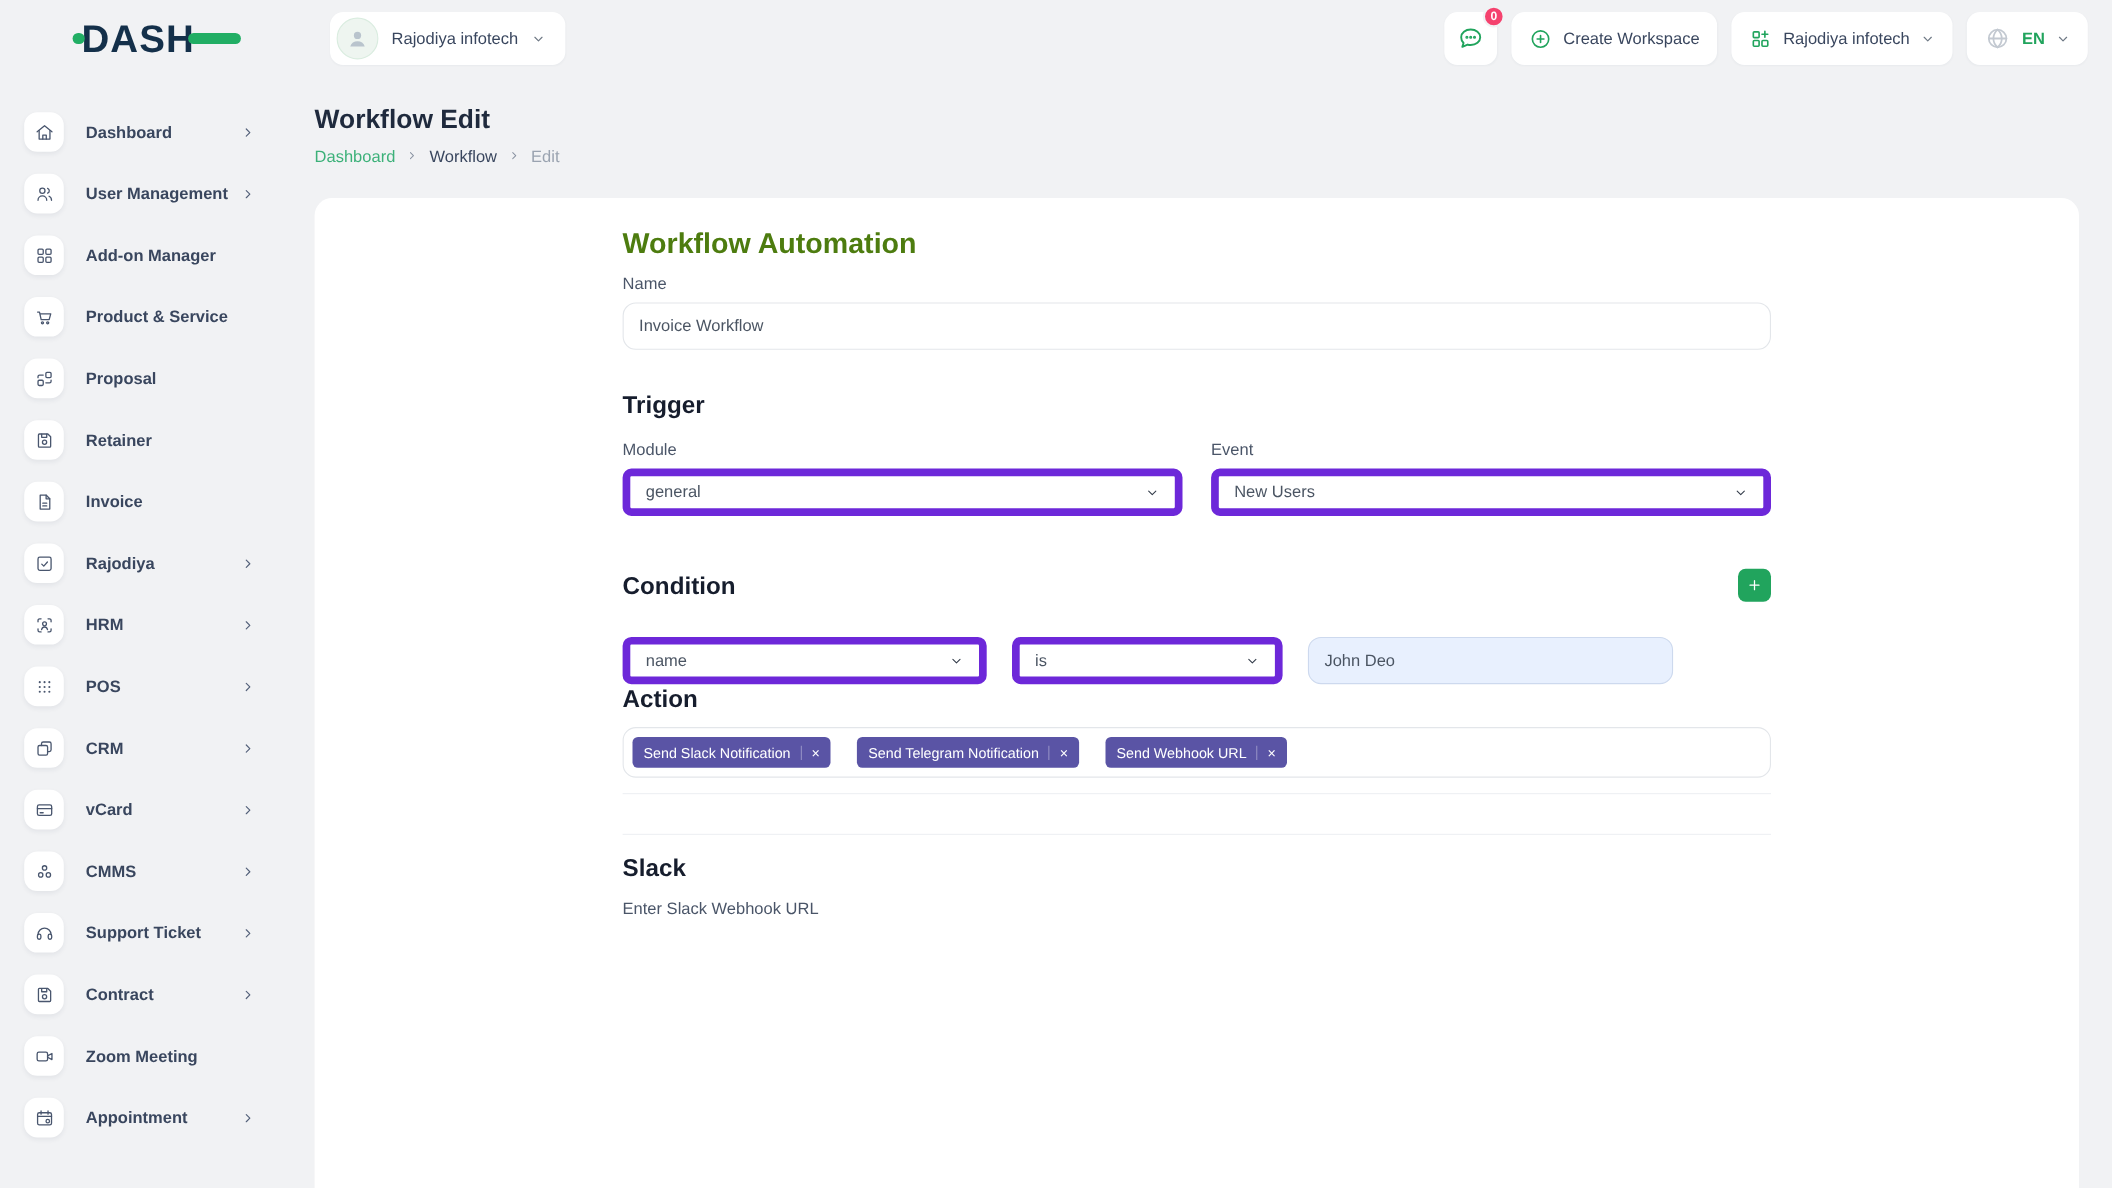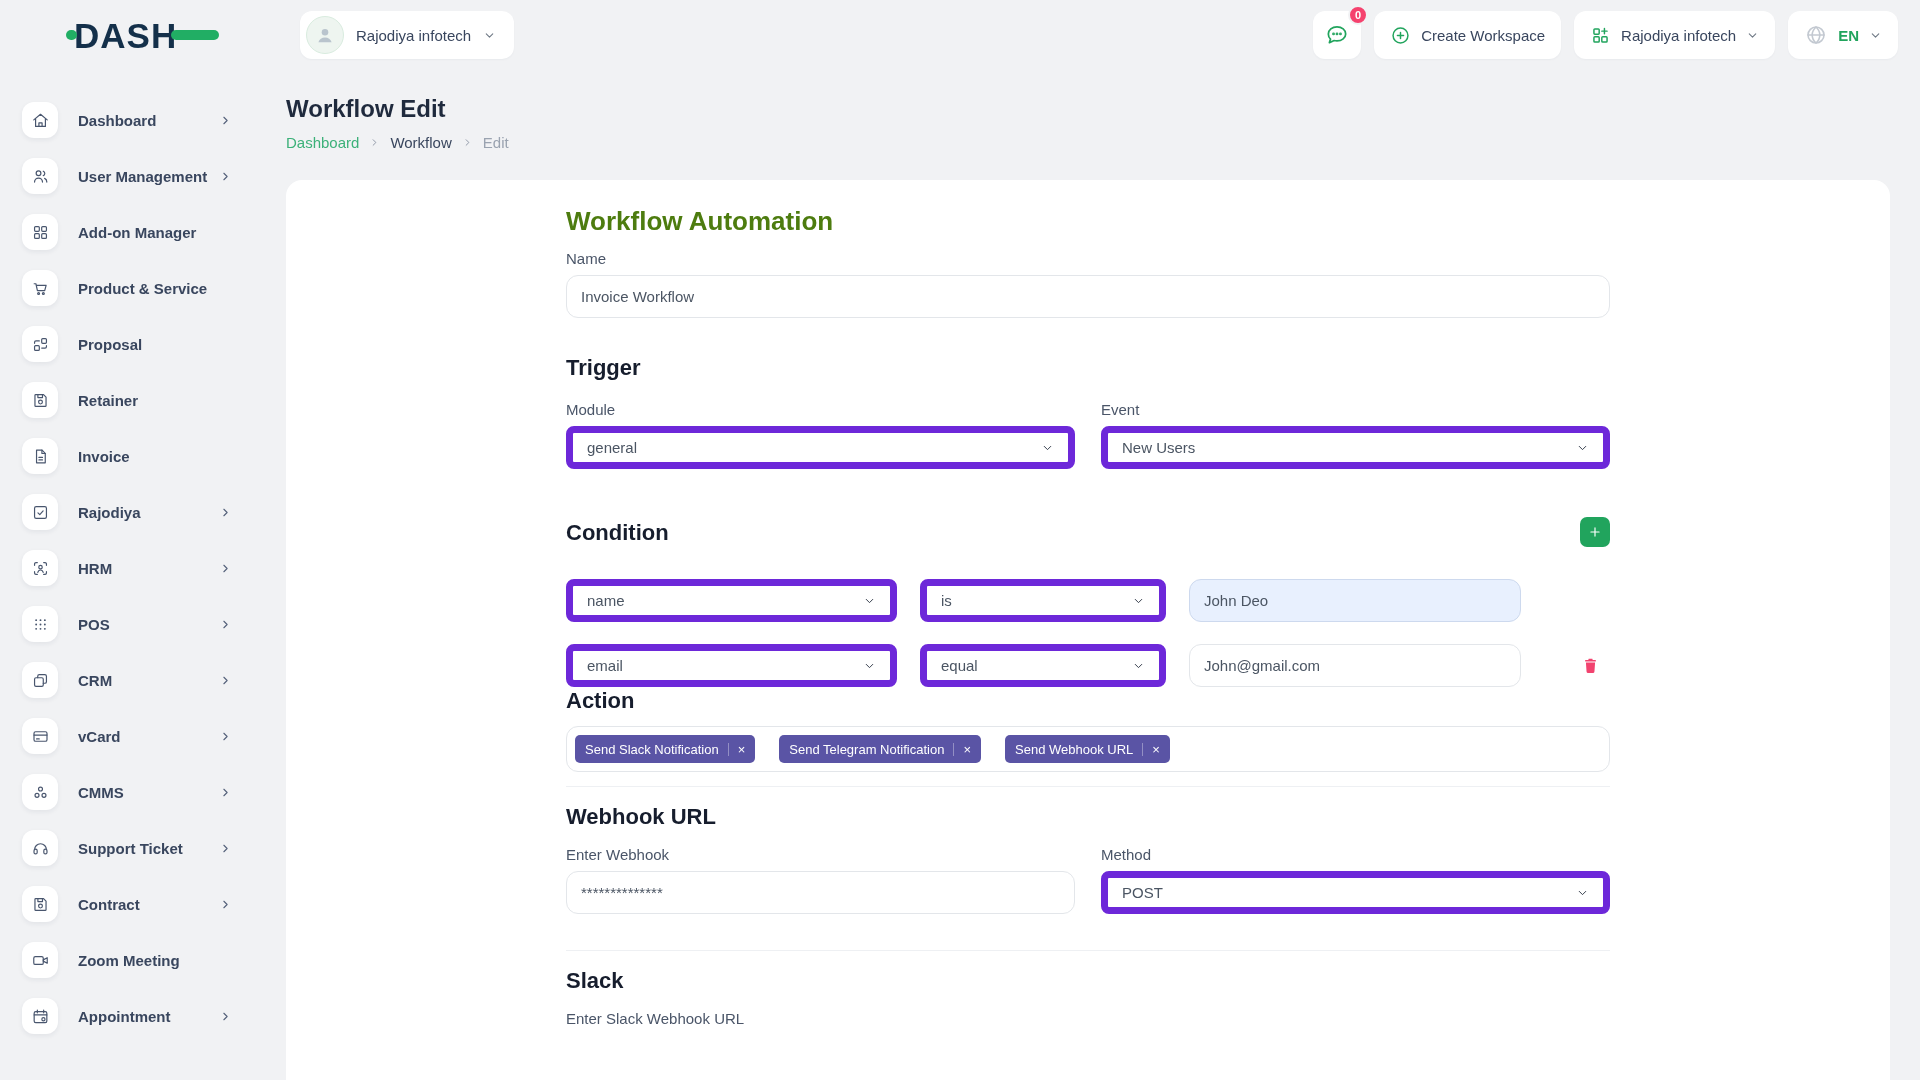--- a/index.html
+++ b/index.html
@@ -481,81 +481,34 @@
       <span>is</span>
       <span class="sel-chevron">
                     <svg viewBox="0 0 24 24">
                       <path d="M6 9l6 6 6-6"></path>
                     </svg>
                   </span>
     </div>
     <input class="text-input cond-val autofill" type="text" value="John Deo" style="">
     <span class="cond-del"></span>
   </div>
-  <div class="cond-row">
-    <div class="selectbox cond-field">
-      <span>email</span>
-      <span class="sel-chevron">
-                    <svg viewBox="0 0 24 24">
-                      <path d="M6 9l6 6 6-6"></path>
-                    </svg>
-                  </span>
-    </div>
-    <div class="selectbox cond-op">
-      <span>equal</span>
-      <span class="sel-chevron">
-                    <svg viewBox="0 0 24 24">
-                      <path d="M6 9l6 6 6-6"></path>
-                    </svg>
-                  </span>
-    </div>
-    <input class="text-input cond-val" type="text" value="John@gmail.com" style="">
-    <span class="cond-del">
-                  <button class="trash-btn">
-                    <svg viewBox="0 0 24 24">
-                      <path fill="#f2436f" d="M9.7 3.4h4.6l.5 1.7h3.9V7H5.3V5.1h3.9z"></path>
-                      <path fill="#f2436f" d="M6.2 8.3h11.6l-.8 11.2a2 2 0 01-2 1.9H9a2 2 0 01-2-1.9z"></path>
-                    </svg>
-                  </button>
-                </span>
-  </div>
             </div>
         </div>
 
         <div class="action-section">
           <h3 class="section-heading">Action</h3>
           <div class="action-box" id="action-box">
   <span class="tag">Send Slack Notification<span class="tag-x">×</span></span>
   <span class="tag">Send Telegram Notification<span class="tag-x">×</span></span>
   <span class="tag">Send Webhook URL<span class="tag-x">×</span></span>
             </div>
         </div>
 
         <hr class="divider div-webhook">
 
-        <div>
-          <h3 class="section-heading sub-section-heading">Webhook URL</h3>
-          <div class="two-col webhook-cols">
-            <div>
-              <label class="field-label">Enter Webhook</label>
-              <input class="text-input" type="text" value="**************" style="">
-            </div>
-            <div>
-              <label class="field-label">Method</label>
-              <div class="selectbox">
-                <span>POST</span>
-                <span class="sel-chevron">
-                    <svg viewBox="0 0 24 24">
-                      <path d="M6 9l6 6 6-6"></path>
-                    </svg>
-                  </span>
-              </div>
-            </div>
-          </div>
-        </div>
 
         <hr class="divider div-slack">
 
         <div>
           <h3 class="section-heading sub-section-heading">Slack</h3>
           <label class="field-label slack-label">Enter Slack Webhook URL</label>
 
         </div>
 
       </div>

